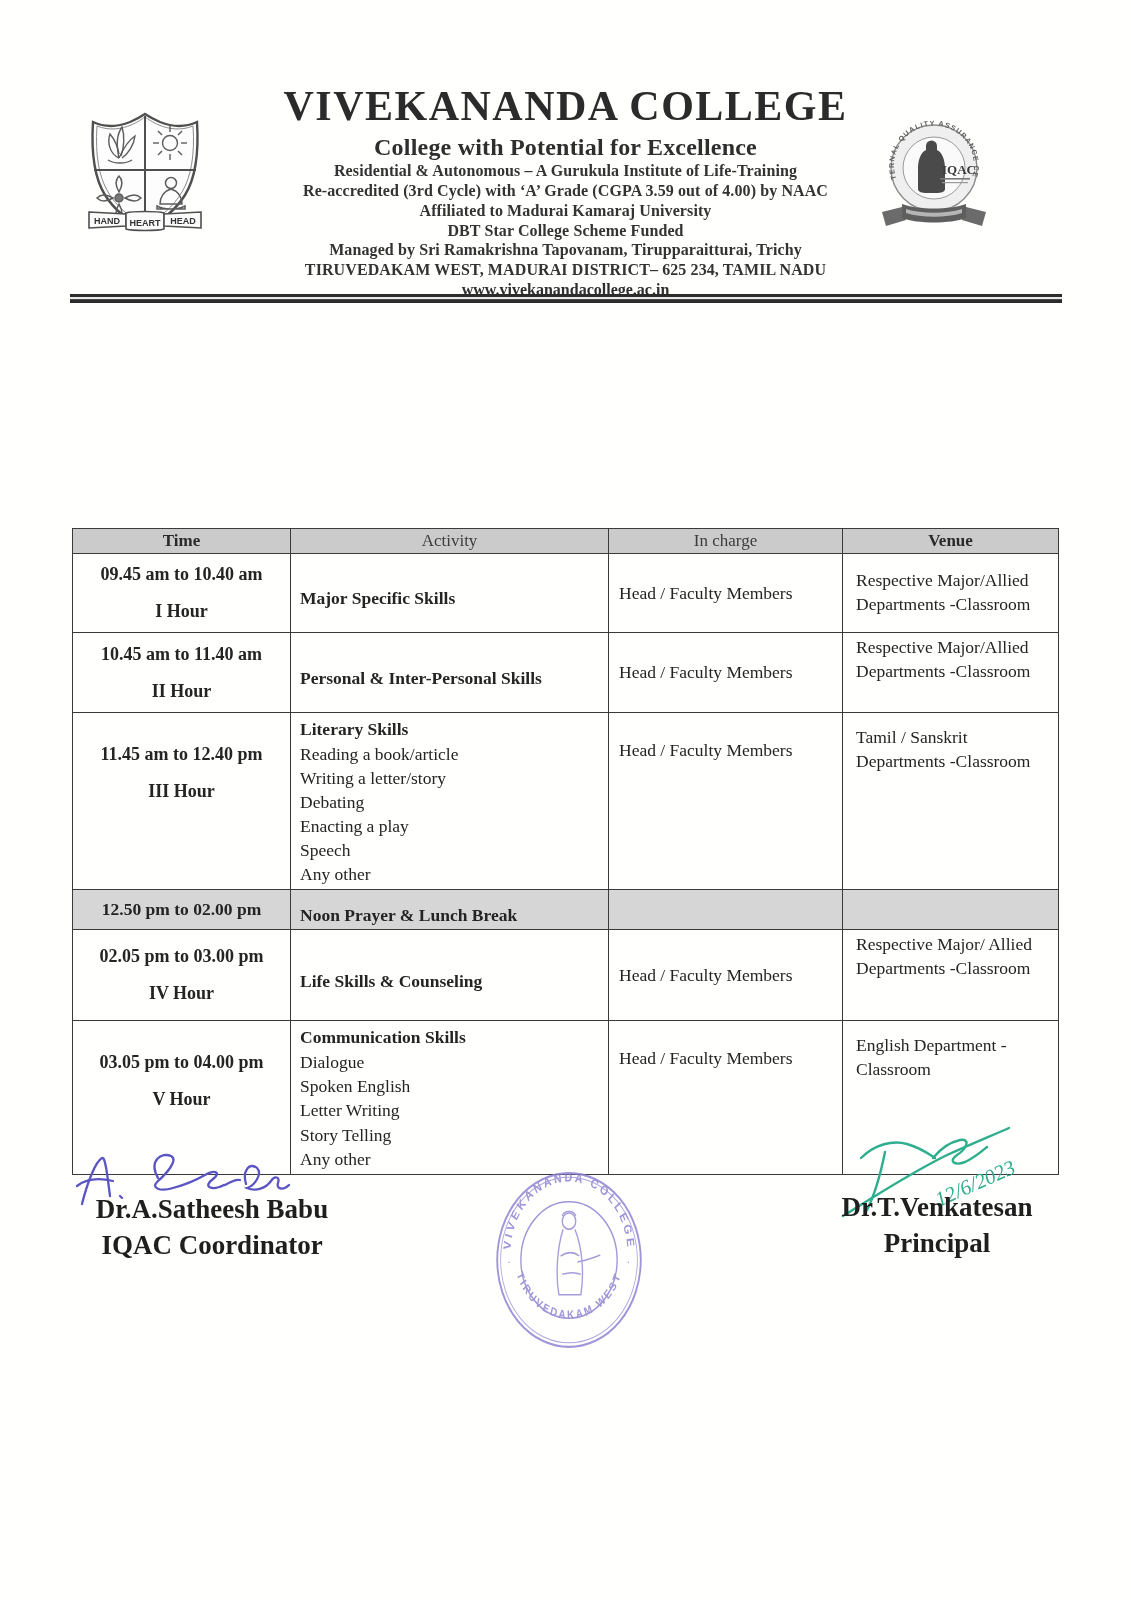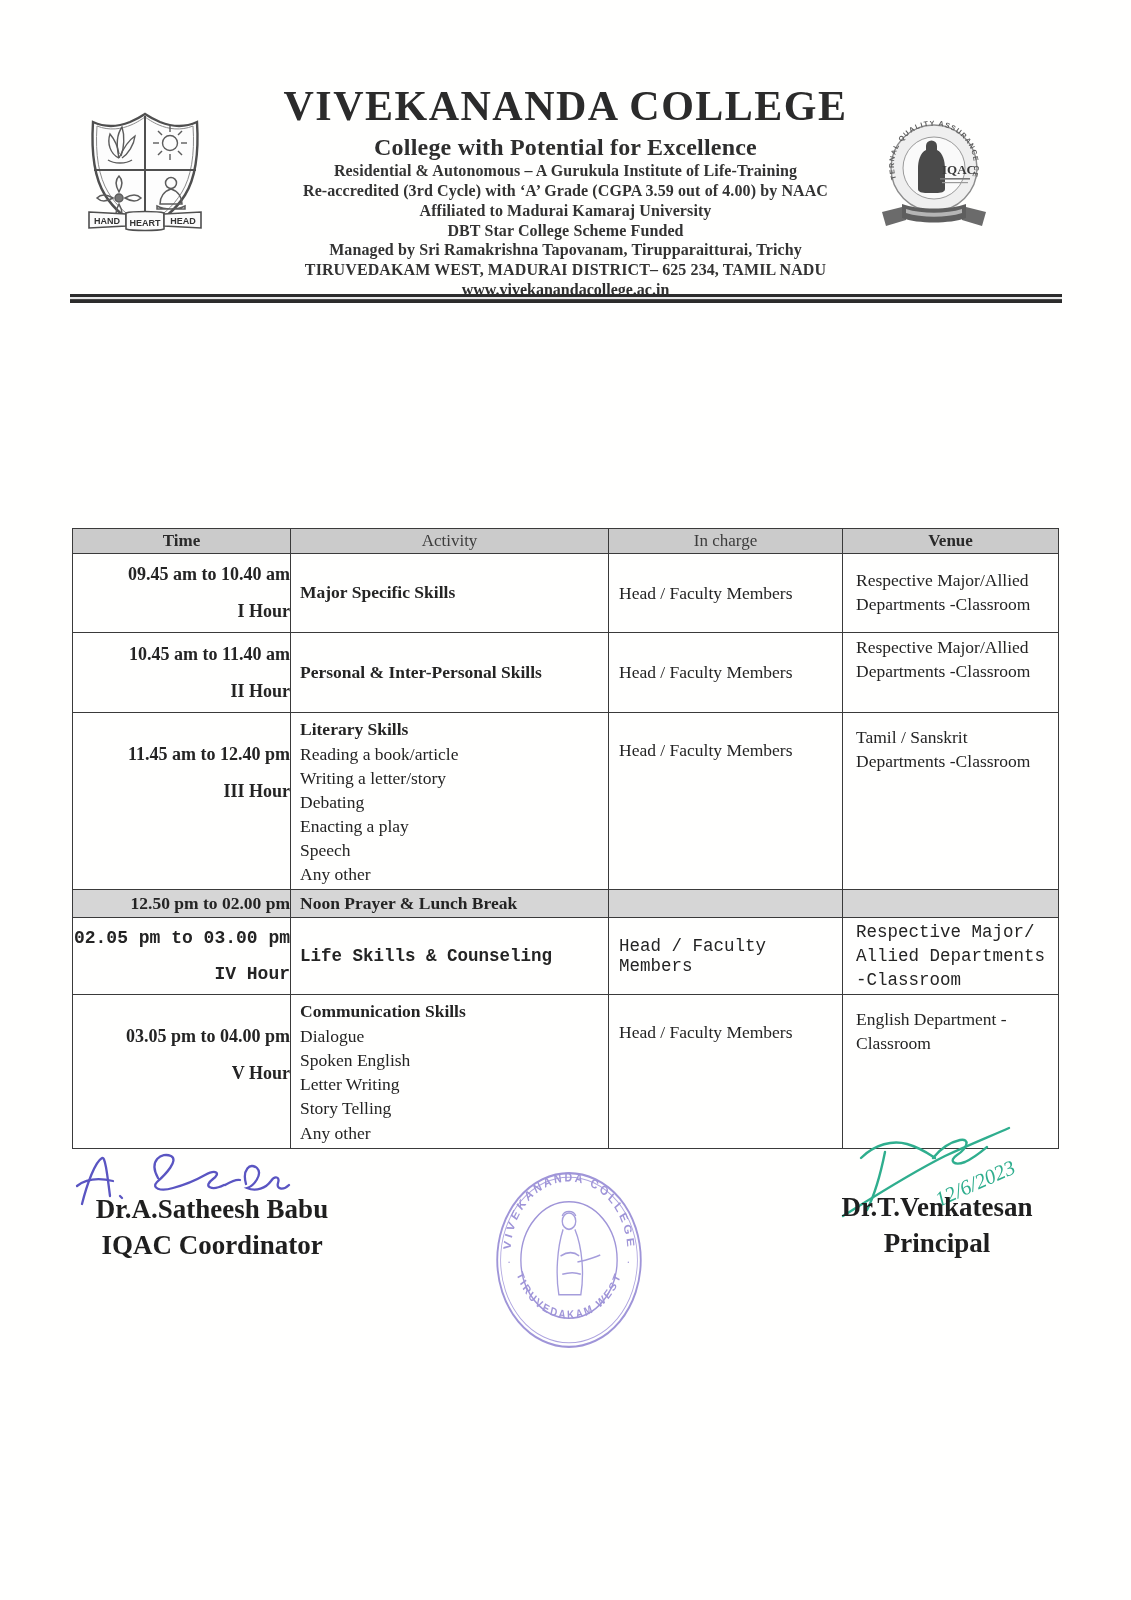--- a/index.html
+++ b/index.html
@@ -43,33 +43,33 @@
     table-layout:fixed;
   }
   .schedule th, .schedule td { border:1.6px solid #3a3a3a; }
   .schedule th {
     height:25px; background:#cbcbcb; font-size:17px; font-weight:bold;
     color:#2a2a2a; padding:1px 4px;
   }
   .schedule th.th-light { font-weight:normal; color:#3d3d3d; }
   .schedule td { vertical-align:middle; }
 
-  .time-cell { text-align:right; font-weight:bold; font-size:18px; }
+  .time-cell { text-align:center; font-weight:bold; font-size:18px; }
   .time-cell .hour-label { margin-top:16px; }
-  .act-cell { padding:3px 6px 3px 9px; font-weight:bold;margin-left:9px; }
+  .act-cell { padding:15px 6px 3px 9px; font-weight:bold;margin-left:9px; }
   .act-title { font-weight:bold; line-height:1.35; }
   .act-item { font-weight:normal; line-height:1.38; }
   .inc-cell { padding:2px 4px 2px 10px; }
   .ven-cell { padding:2px 6px 2px 13px; line-height:1.35; }
 
   tr.r1 { height:79px; }
   tr.r2 { height:80px; }
   tr.r3 { height:166px; }
   tr.rbreak { height:26px; }
-  tr.r4 { height:64px;font-family:Liberation Mono, monospace; }
+  tr.r4 { height:91px; }
   tr.r5 { height:139px; }
 
   tr.r2 .ven-cell, tr.r4 .ven-cell { vertical-align:top; padding-top:3px; }
   tr.r3 .time-cell, tr.r5 .time-cell { vertical-align:top; padding-top:31px; }
   tr.r3 .act-cell,  tr.r5 .act-cell  { vertical-align:top; padding-top:5px; }
   tr.r3 .inc-cell,  tr.r5 .inc-cell  { vertical-align:top; padding-top:27px; }
   tr.r3 .ven-cell,  tr.r5 .ven-cell  { vertical-align:top; padding-top:13px; }
 
   tr.rbreak td { background:#d6d6d6; font-weight:bold; }
   tr.rbreak .time-cell { font-size:17.5px; }

